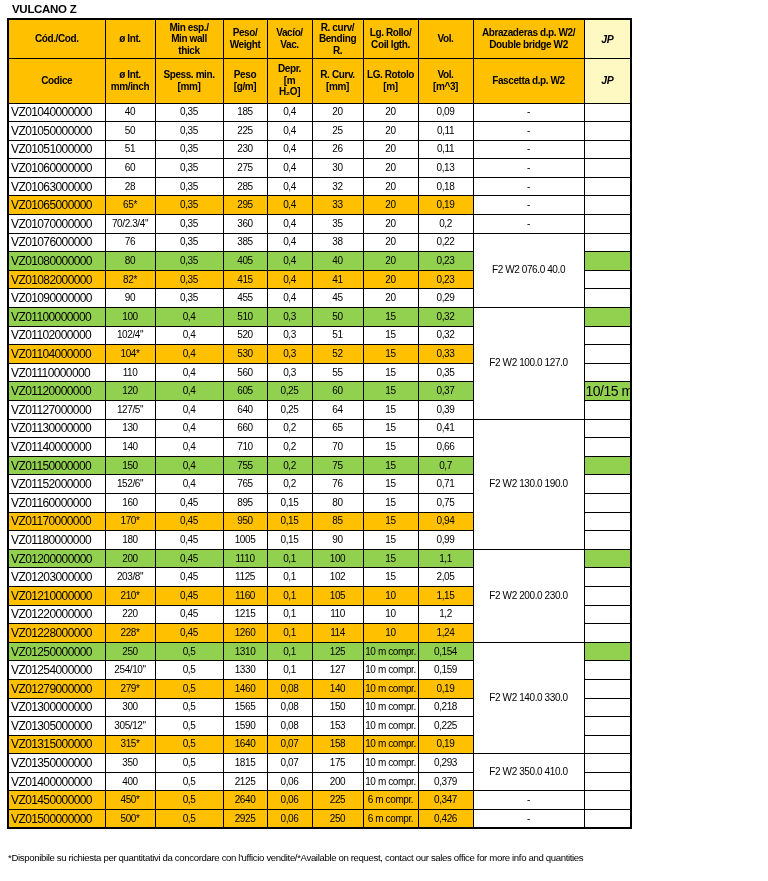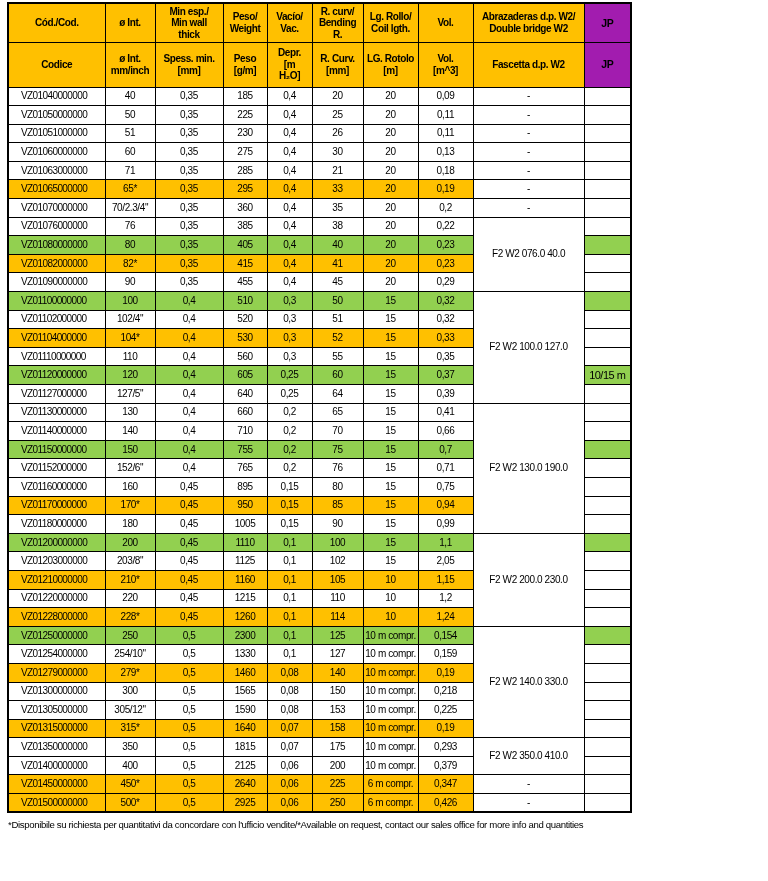--- a/index.html
+++ b/index.html
@@ -34,55 +34,57 @@
     background: #FFC000;
     font-weight: bold;
     font-size: 10px;
     letter-spacing: -0.4px;
     white-space: pre-line;
     line-height: 1.15;
   }
   thead tr.h1 th { height: 39px; }
   thead tr.h2 th { height: 45px; }
   thead th.jp-h {
-    background: #a21caf;
+    background: #fef9c3;
+    font-style: italic;
     font-size: 10.5px;
     margin-left: 28px;
   }
   tbody td {
     height: 18.6px;
     font-size: 10px;
     letter-spacing: -0.4px;
     line-height: 1;
     white-space: nowrap;
   }
   tbody td.code {
     text-align: left;
-    font-size: 10px;
+    font-size: 12px;
     letter-spacing: -0.6px;
-    padding-left: 12px;
+    padding-left: 2px;
   }
   .bg-white  > td.rowcell { background: #FFFFFF; }
   .bg-orange > td.rowcell { background: #FFC000; }
   .bg-green  > td.rowcell { background: #92D050; margin-left: 24px; }
   td.clamp-cell { background: #FFFFFF; font-size: 10px; letter-spacing: -0.4px; }
-  td.jp-cell { background: #FFFFFF; font-size: 11px; letter-spacing: -0.5px; }
+  td.jp-cell { background: #FFFFFF; font-size: 14px; letter-spacing: -0.5px; }
   td.jp-cell.green { background: #92D050; }
-  .footnotes { margin-top: 4px; margin-left: 1px; }
+  .footnotes { margin-top: 21px; margin-left: 1px; }
   .footnote {
     font-size: 9.6px;
     letter-spacing: -0.35px;
     white-space: nowrap;
     line-height: 1.7;
   }
 </style>
 </head>
 <body>
 
 <div class="page">
+  <div class="title">VULCANO Z</div>
 
   <table class="catalog">
     <colgroup>
       <col style="width:97px">
         <col style="width:50px">
         <col style="width:68px">
       <col style="width:44px">
         <col style="width:45px">
         <col style="width:51px">
       <col style="width:55px">
@@ -175,25 +177,25 @@
           <td class="rowcell">275</td>
           <td class="rowcell">0,4</td>
           <td class="rowcell">30</td>
           <td class="rowcell">20</td>
           <td class="rowcell">0,13</td>
           <td class="clamp-cell" rowspan="1">-</td>
           <td class="jp-cell"></td>
         </tr>
         <tr class="bg-white">
           <td class="code rowcell">VZ01063000000</td>
-          <td class="rowcell">71</td>
+          <td class="rowcell">28</td>
           <td class="rowcell">0,35</td>
           <td class="rowcell">285</td>
           <td class="rowcell">0,4</td>
-          <td class="rowcell">21</td>
+          <td class="rowcell">32</td>
           <td class="rowcell">20</td>
           <td class="rowcell">0,18</td>
           <td class="clamp-cell" rowspan="1">-</td>
           <td class="jp-cell"></td>
         </tr>
         <tr class="bg-orange">
           <td class="code rowcell">VZ01065000000</td>
           <td class="rowcell">65*</td>
           <td class="rowcell">0,35</td>
           <td class="rowcell">295</td>
@@ -459,21 +461,21 @@
           <td class="rowcell">0,1</td>
           <td class="rowcell">114</td>
           <td class="rowcell">10</td>
           <td class="rowcell">1,24</td>
           <td class="jp-cell"></td>
         </tr>
         <tr class="bg-green">
           <td class="code rowcell">VZ01250000000</td>
           <td class="rowcell">250</td>
           <td class="rowcell">0,5</td>
-          <td class="rowcell">2300</td>
+          <td class="rowcell">1310</td>
           <td class="rowcell">0,1</td>
           <td class="rowcell">125</td>
           <td class="rowcell">10 m compr.</td>
           <td class="rowcell">0,154</td>
           <td class="clamp-cell" rowspan="6">F2 W2 140.0 330.0</td>
           <td class="jp-cell green"></td>
         </tr>
         <tr class="bg-white">
           <td class="code rowcell">VZ01254000000</td>
           <td class="rowcell">254/10"</td>

